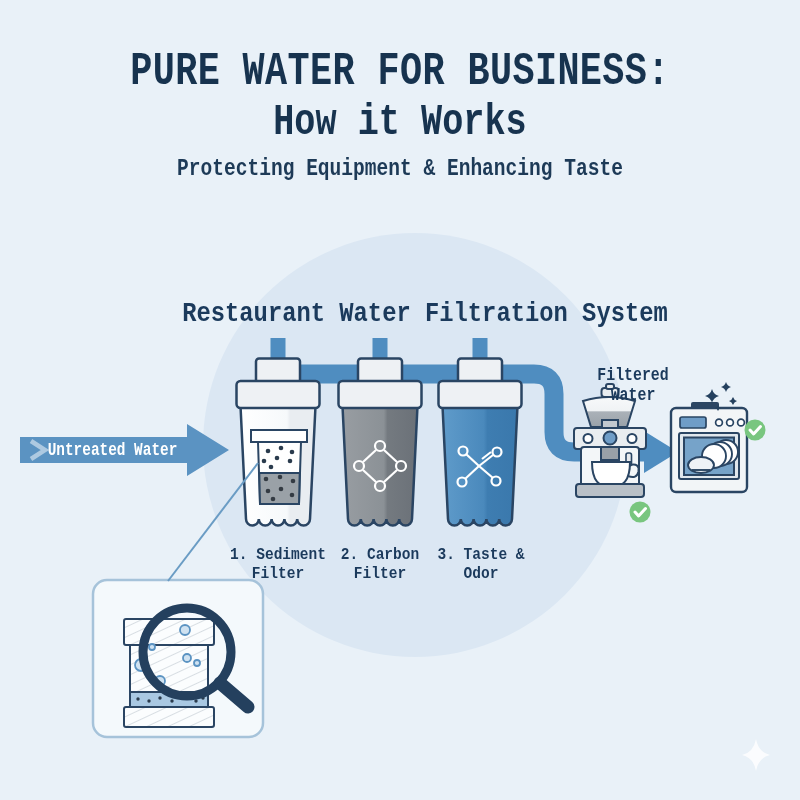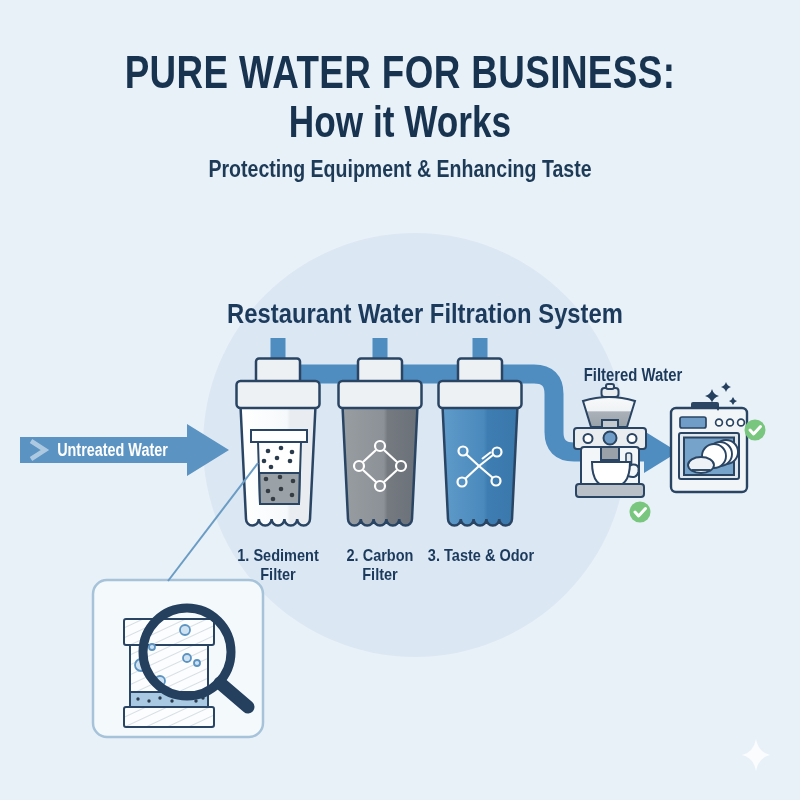--- a/index.html
+++ b/index.html
@@ -1,18 +1,18 @@
 <!DOCTYPE html>
 <html><head>
 <meta charset="utf-8">
 <style>
   html,body{margin:0;padding:0;}
   body{width:800px;height:800px;position:relative;overflow:hidden;
        background:#e9f1f8;font-family:"Liberation Sans",sans-serif;}
-  .stage{position:absolute;inset:0;width:800px;height:800px;}
+  .stage{position:absolute;inset:0;width:800px;height:800px;font-family:Liberation Mono, monospace;}
   svg.art{position:absolute;left:0;top:0;width:800px;height:800px;}
   .lbl{position:absolute;color:#1b3a5c;text-align:center;line-height:1.15;
        font-weight:700;white-space:pre-line;}
   .cond80{transform:scaleX(.80);transform-origin:50% 50%;}
   .cond85{transform:scaleX(.85);transform-origin:50% 50%;}
   .cond90{transform:scaleX(.88);transform-origin:50% 50%;}
   .title1{left:0;width:800px;top:46px;font-size:46px;letter-spacing:.5px;color:#17334f;}
   .title2{left:0;width:800px;top:97px;font-size:44px;color:#17334f;}
   .subtitle{left:0;width:800px;top:156px;font-size:23px;color:#1d3a57;}
   .diagram-heading{left:125px;width:600px;top:298px;font-size:28px;color:#1b3a5c;}

